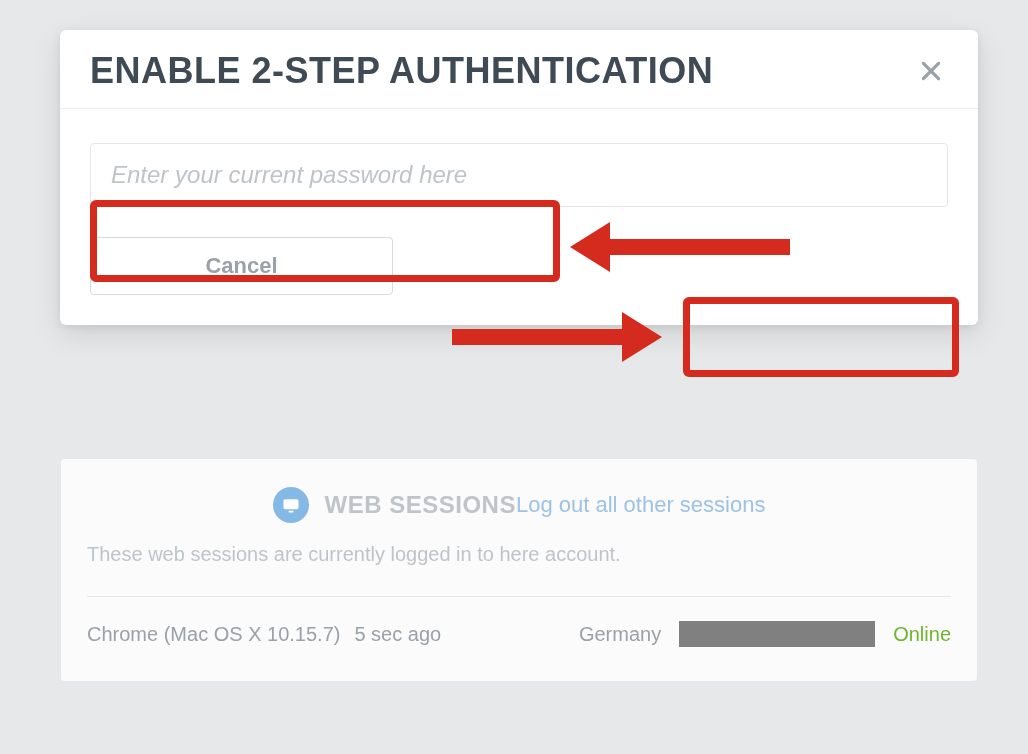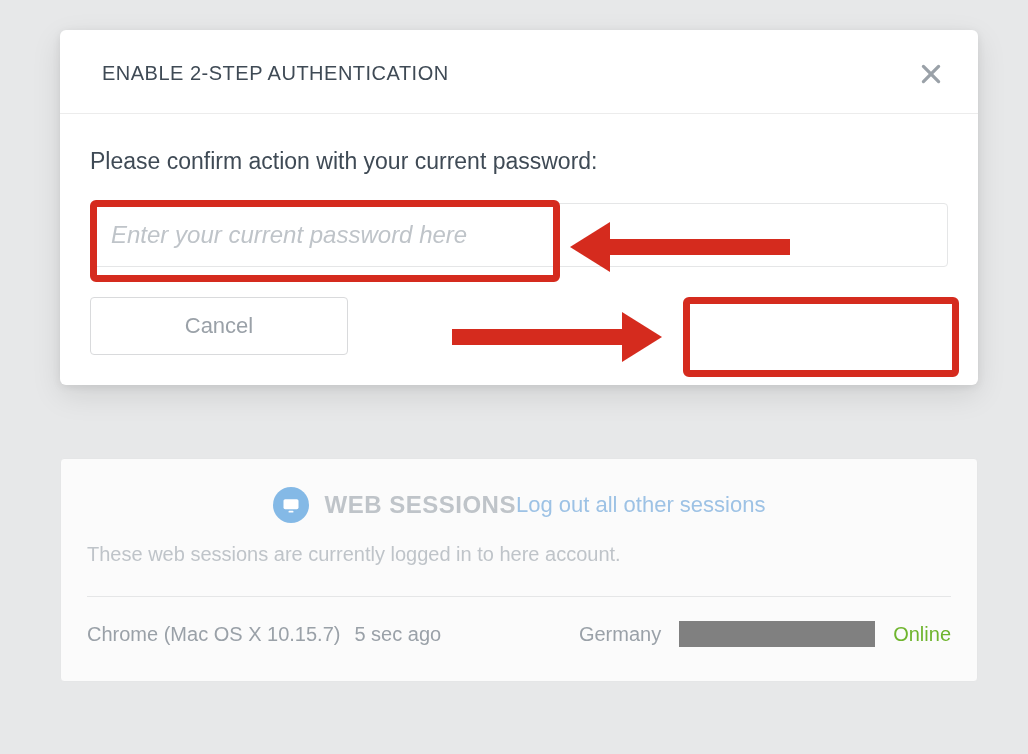--- a/index.html
+++ b/index.html
@@ -14,32 +14,32 @@
     --green:#6fb52e;
     --icon-blue:#84b9e6;
     --border:#e5e6e7;
   }
   html,body{margin:0;padding:0;background:var(--bg);font-family:"Segoe UI","Helvetica Neue",Arial,sans-serif;}
   .stage{position:relative;width:1028px;height:754px;overflow:hidden;}
 
   
   .modal{position:absolute;left:60px;top:30px;width:918px;background:var(--white);border-radius:6px;box-shadow:0 10px 30px rgba(0,0,0,.10),0 2px 8px rgba(0,0,0,.08);}
   .modal-head{display:flex;align-items:center;justify-content:space-between;padding:20px 30px 16px 30px;border-bottom:1px solid #ececec;}
-  .modal-title{margin:12px;font-size:20px;font-weight:400;color:var(--ink);letter-spacing:.5px;text-transform:uppercase;}
+  .modal-title{margin:0;font-size:36px;font-weight:700;color:var(--ink);letter-spacing:.5px;text-transform:uppercase;}
   .close-x{color:var(--ink-soft);cursor:pointer;line-height:0;padding:4px;}
   .close-x svg{width:26px;height:26px;}
 
   .modal-body{padding:34px 30px 30px 30px;}
   .prompt{margin:0 0 28px 0;font-size:23px;color:var(--ink);}
   .field-wrap{position:relative;width:100%;}
   .pw-input{box-sizing:border-box;width:100%;height:64px;border:1px solid var(--border);border-radius:4px;font-size:24px;color:var(--ink);padding:0 20px;font-style:italic;}
   .pw-input::placeholder{color:var(--ink-softer);}
 
   .btn-row{display:flex;justify-content:space-between;align-items:center;margin-top:30px;}
-  .btn{display:inline-flex;align-items:center;justify-content:center;height:58px;width:258px;border-radius:4px;font-size:22px;font-weight:400;cursor:pointer;}
+  .btn{display:inline-flex;align-items:center;justify-content:center;height:58px;width:303px;border-radius:4px;font-size:22px;font-weight:700;cursor:pointer;}
   .btn-cancel{background:var(--white);border:1px solid #d9dadc;color:var(--ink-soft);}
   .btn-submit{background:var(--orange);border:none;color:#ffffff;}
 
   
   .hl{position:absolute;border:7px solid var(--orange-hi);border-radius:6px;box-sizing:border-box;pointer-events:none;}
   .hl-input{left:90px;top:200px;width:470px;height:82px;}
   .hl-submit{left:683px;top:297px;width:276px;height:80px;}
 
   .arrow{position:absolute;display:flex;align-items:center;pointer-events:none;}
   .arrow .shaft{height:16px;background:var(--orange-hi);}
@@ -79,21 +79,20 @@
     <div class="modal-head">
       <h1 class="modal-title">ENABLE 2-STEP AUTHENTICATION</h1>
       <span class="close-x">
         <svg viewBox="0 0 24 24" fill="none" stroke="currentColor" stroke-width="3" stroke-linecap="round">
           <line x1="5" y1="5" x2="19" y2="19"></line>
             <line x1="19" y1="5" x2="5" y2="19"></line>
         </svg>
       </span>
     </div>
     <div class="modal-body">
-      <p class="prompt">Please confirm action with your current password:</p>
       <div class="field-wrap">
         <input type="password" class="pw-input" placeholder="Enter your current password here" style="">
       </div>
       <div class="btn-row">
         <button class="btn btn-cancel">Cancel</button>
       </div>
     </div>
   </div>
 
   <div class="hl hl-input"></div>

